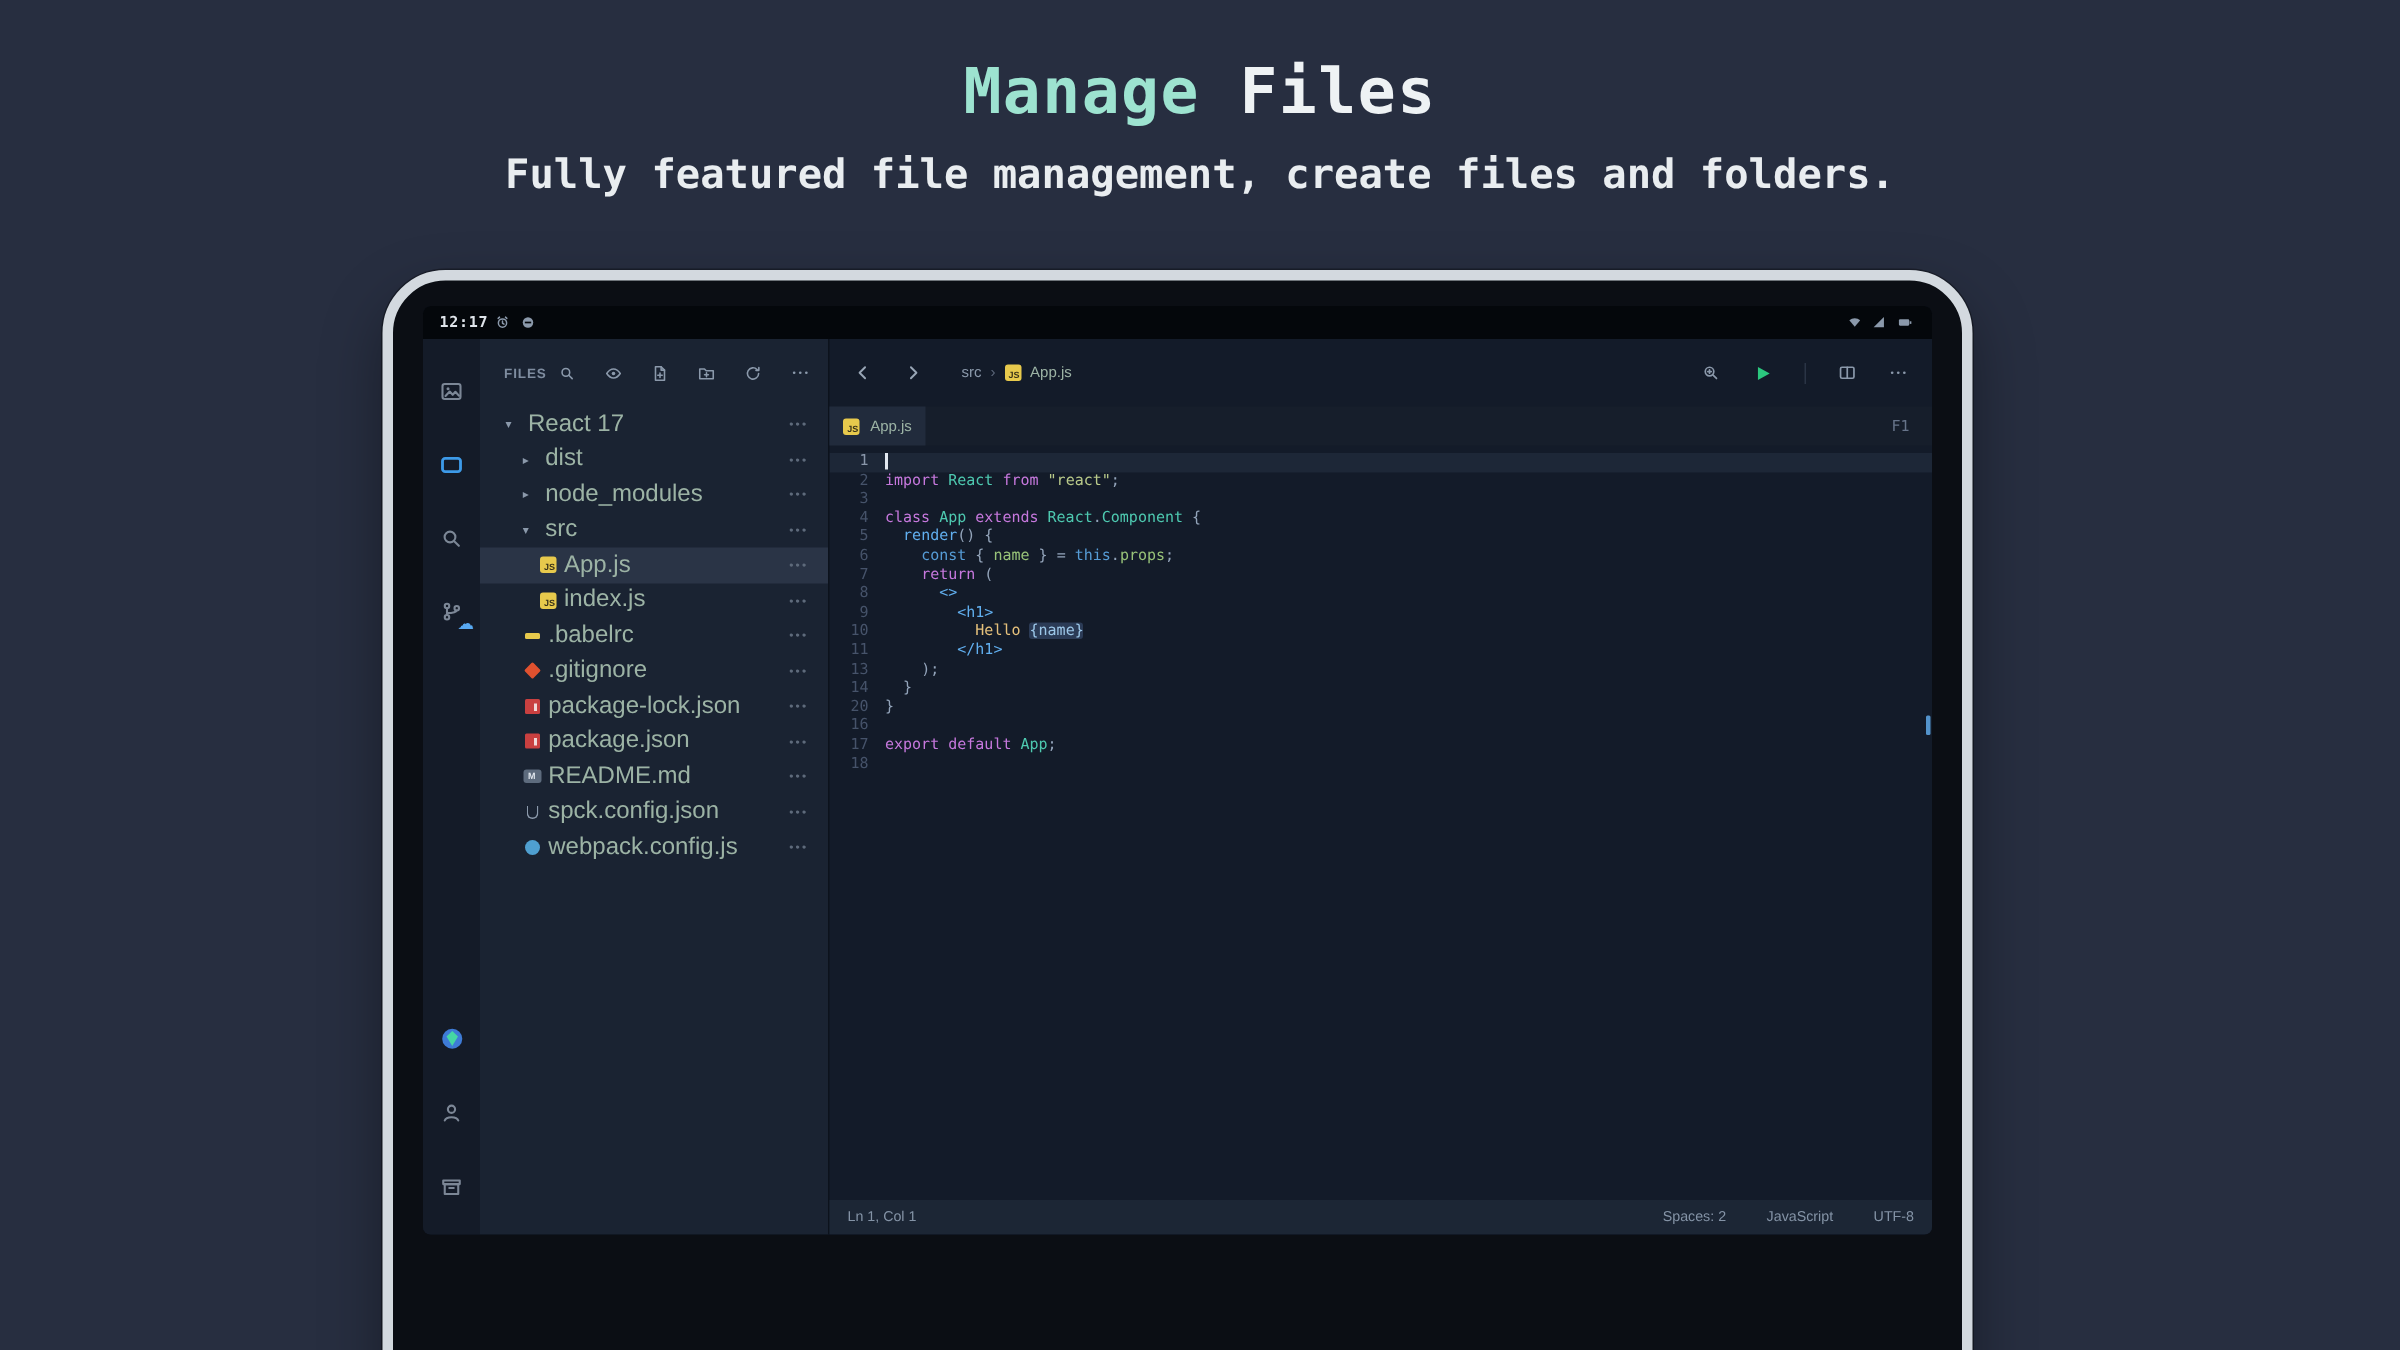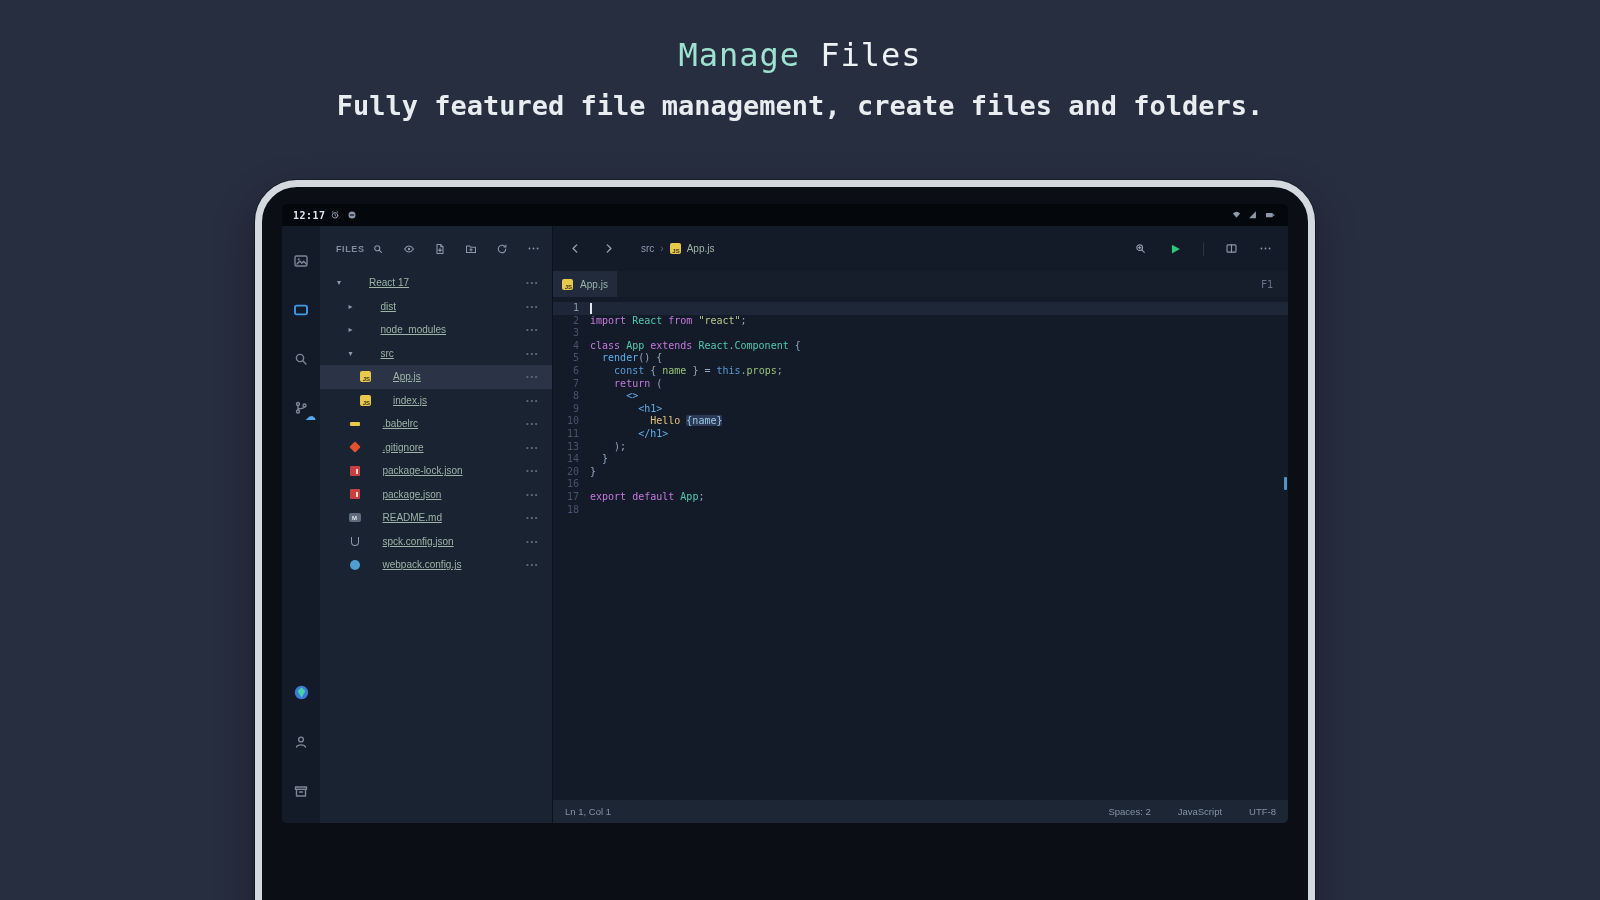--- a/index.html
+++ b/index.html
@@ -1,20 +1,20 @@
 <!DOCTYPE html>
 <html><head>
 <meta charset="utf-8">
 <style>
   html,body{margin:0;padding:0;background:#272e40;}
   .stage{position:relative;width:1600px;height:900px;background:#272e40;overflow:hidden;
          font-family:"DejaVu Sans Mono","Liberation Mono",monospace;}
   
   .hero{position:absolute;top:36px;left:0;width:100%;text-align:center;}
-  .hero h1{margin:0;font-size:32px;font-weight:normal;letter-spacing:1px;color:#eef2f4;}
+  .hero h1{margin:0;font-size:42px;font-weight:bold;letter-spacing:1px;color:#eef2f4;}
   .hero h1 .accent{color:#9de3d0;}
   .hero p{margin:16px 0 0 0;font-size:27px;font-weight:bold;color:#e9edf0;letter-spacing:0;}
   
   .tablet{position:absolute;left:255px;top:180px;width:1060px;height:816px;box-sizing:border-box;
           border:7px solid #d3d9df;border-radius:42px;background:#0b0e14;
           padding:17px 20px 26px 20px;box-shadow:0 0 0 1px rgba(0,0,0,.35),0 18px 40px rgba(0,0,0,.35);}
   .screen{width:1006px;height:619px;border-radius:5px;overflow:hidden;display:flex;flex-direction:column;background:#131b29;}
   
   .sysbar{height:22px;background:#04070b;display:flex;align-items:center;padding:0 11px;color:#dfe4ea;flex:none;}
   .sysbar .time{font-size:10px;font-weight:bold;letter-spacing:.5px;}
@@ -33,21 +33,21 @@
   
   .sidebar{width:232px;background:#1a2332;display:flex;flex-direction:column;flex:none;}
   .side-head{height:45px;display:flex;align-items:center;padding:0 12px 0 16px;gap:0;justify-content:space-between;flex:none;}
   .side-head .lbl{font-size:9px;font-weight:bold;color:#7e8c9f;letter-spacing:.6px;}
   .hicon{color:#8b99ab;display:flex;align-items:center;cursor:pointer;}
   .tree{flex:1;overflow:hidden;}
   .tree-row{height:23.5px;display:flex;align-items:center;cursor:pointer;}
   .tree-row.selected{background:#2a3446;}
   .chev{width:12px;font-size:8px;color:#8b99ab;flex:none;font-family:"DejaVu Sans",sans-serif;}
   .fi{width:12px;height:11px;flex:none;display:flex;align-items:center;justify-content:center;margin-right:2px;}
-  .tree-label{font-size:10px;color:#9cb3a5;margin-left:20px;white-space:nowrap;text-decoration:underline;}
+  .tree-label{font-size:16px;color:#9cb3a5;margin-left:3px;white-space:nowrap;}
   .row-dots{margin-left:auto;padding-right:13px;color:#5e6a7b;font-size:8px;letter-spacing:1.5px;}
   
   .fi-js{background:#e7c94c;border-radius:2px;width:11px;height:11px;color:#3a3319;font-size:6px;font-weight:bold;font-family:"Liberation Sans",sans-serif;display:flex;align-items:flex-end;justify-content:flex-end;padding:0 1px 0 0;box-sizing:border-box;}
   .fi-babel{width:10px;height:4px;background:#e7c94c;border-radius:1px;}
   .fi-git{width:8px;height:8px;background:#e0512f;transform:rotate(45deg);border-radius:1px;}
   .fi-npm{width:10px;height:10px;background:#c94040;border-radius:1px;position:relative;}
   .fi-npm:after{content:"";position:absolute;right:2px;top:3px;width:2px;height:5px;background:#f0d9d9;}
   .fi-md{width:12px;height:9px;background:#5d6b7d;border-radius:2px;color:#dfe5ec;font-size:6px;font-weight:bold;font-family:"Liberation Sans",sans-serif;display:flex;align-items:center;justify-content:center;}
   .fi-spck{width:8px;height:9px;border:1.6px solid #8b99ab;border-top:none;border-radius:0 0 5px 5px;box-sizing:border-box;}
   .fi-webpack{width:10px;height:10px;background:#4f9fd0;border-radius:50%;}

